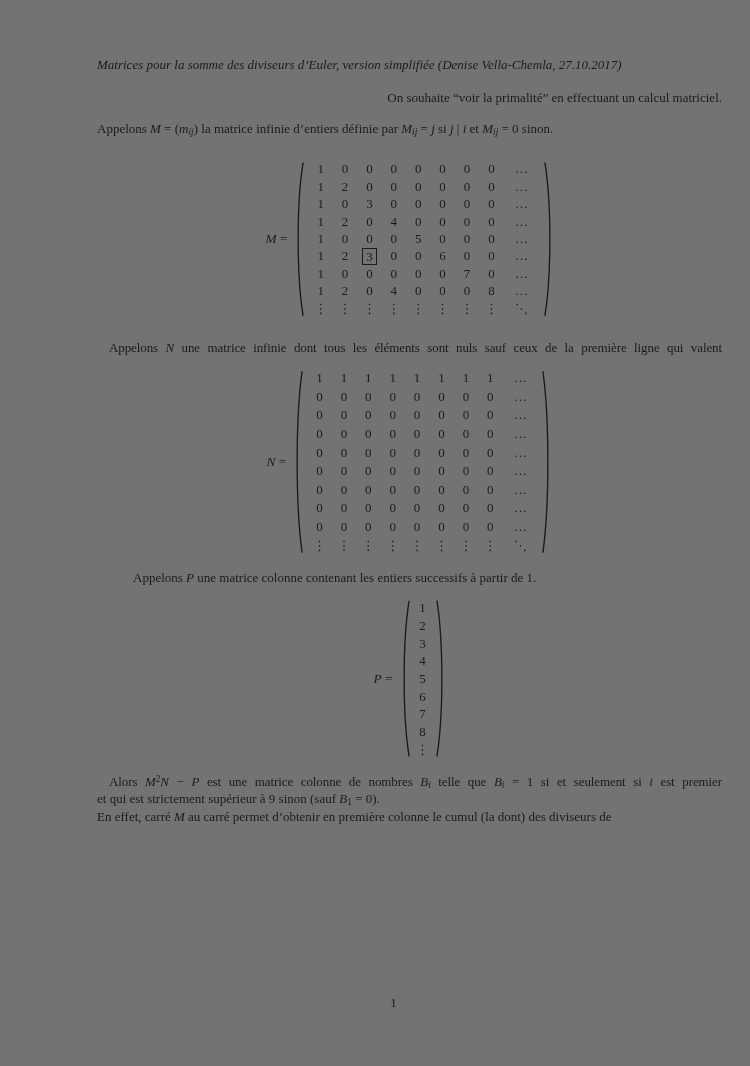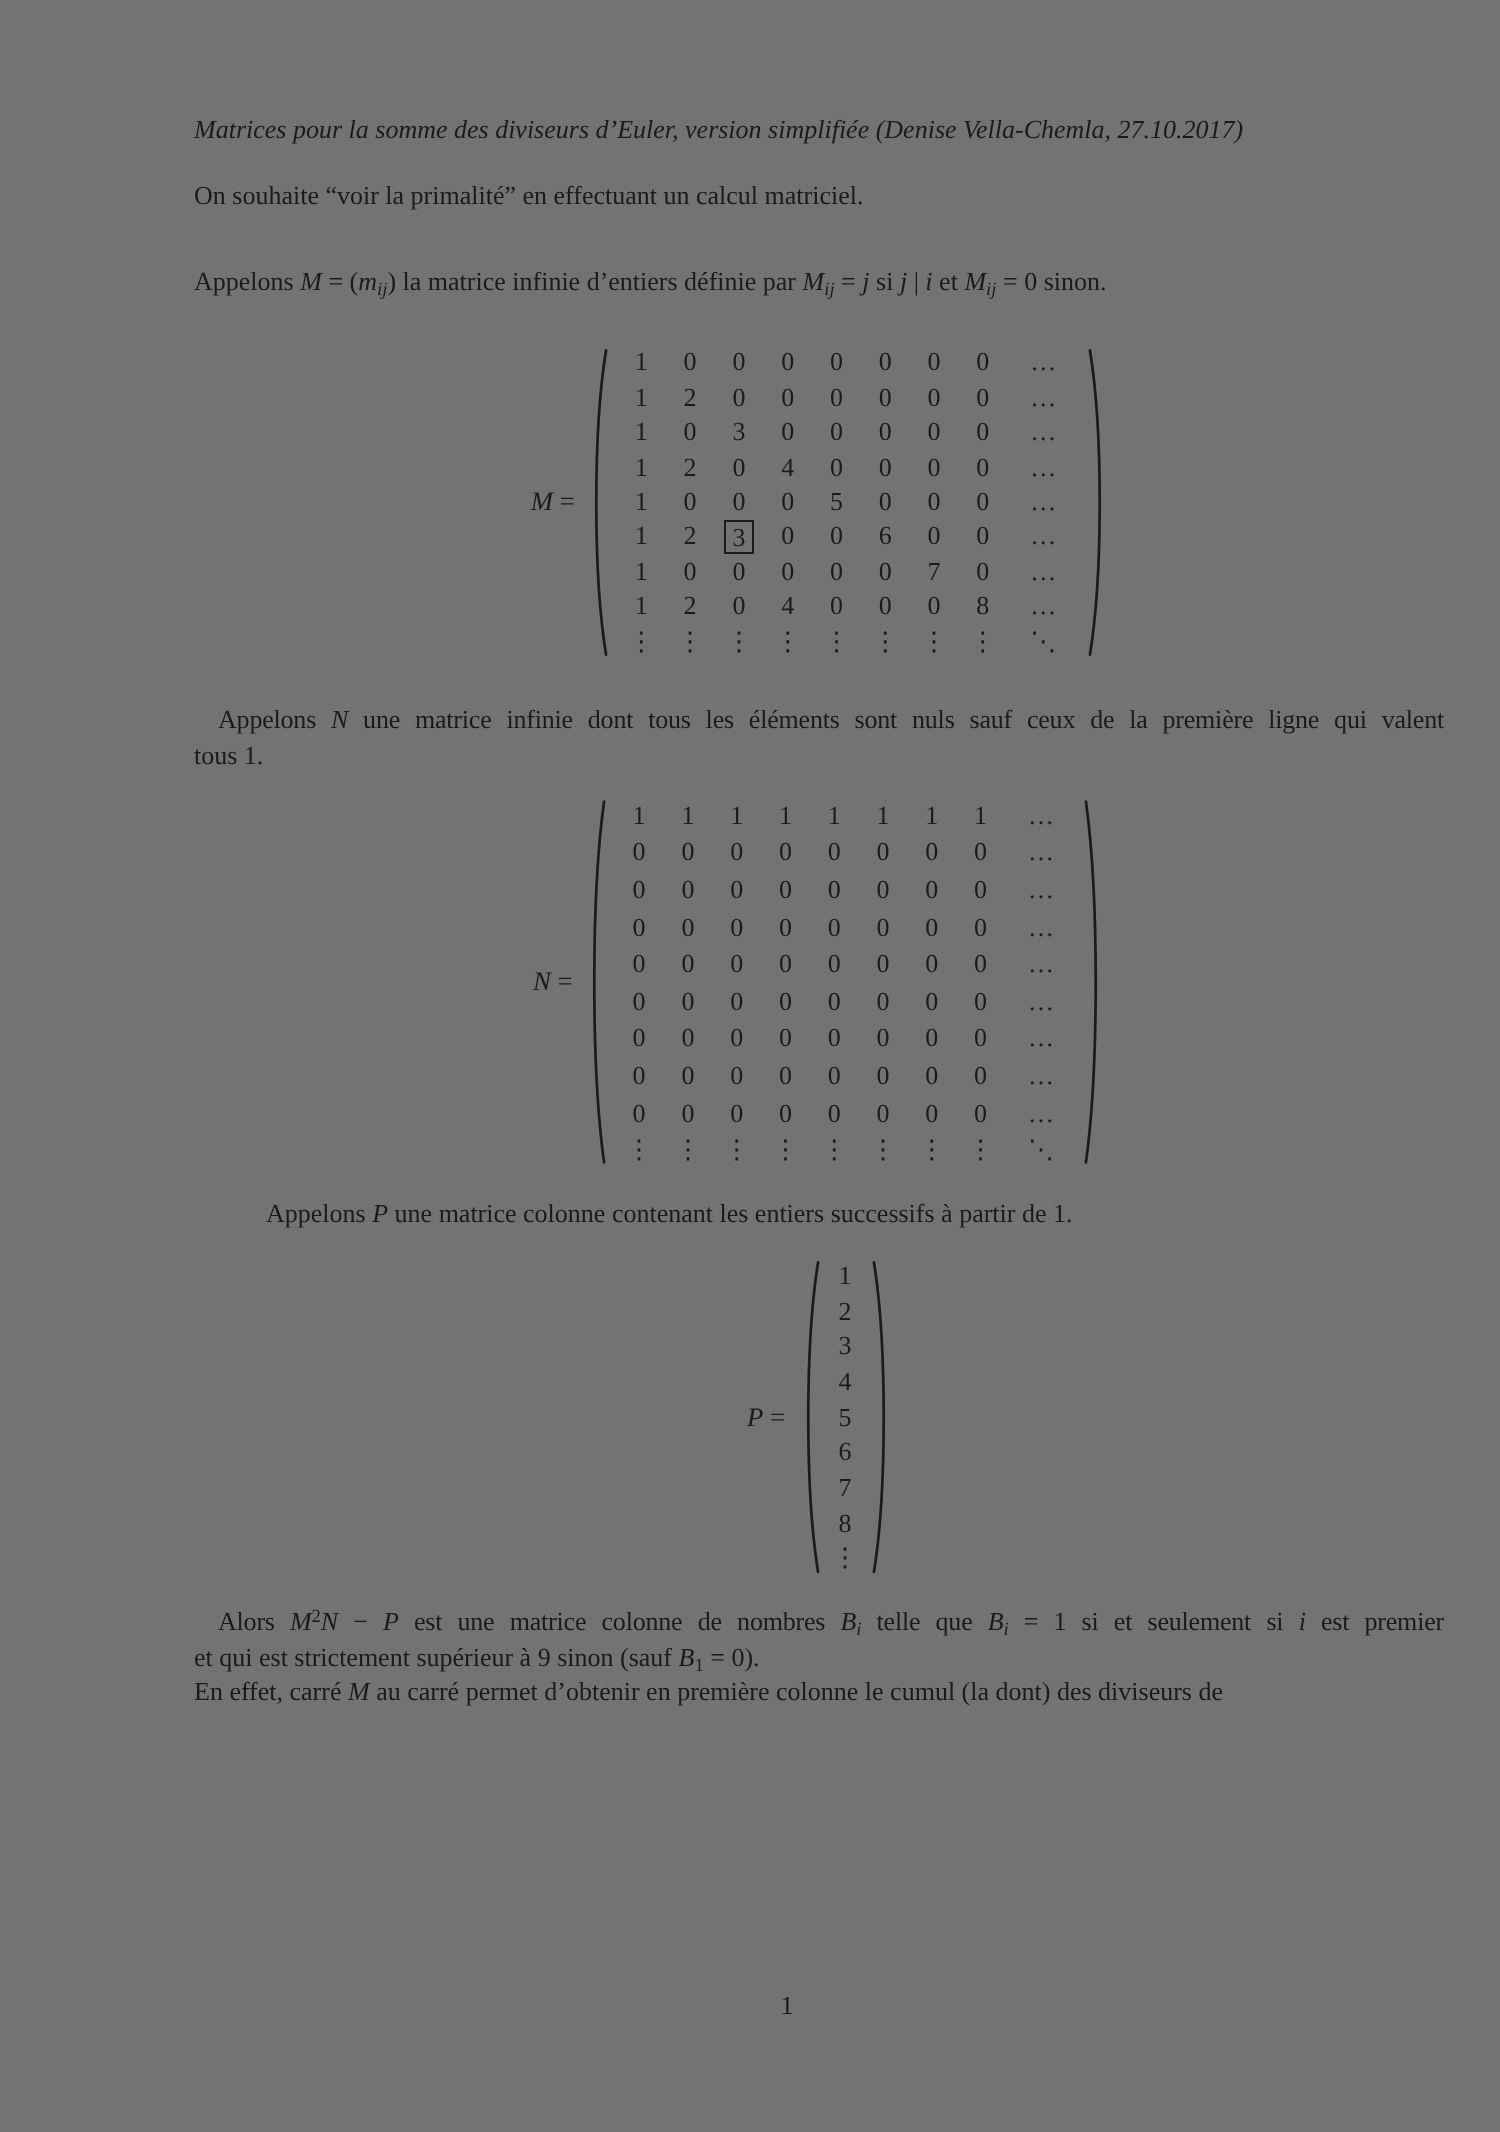--- a/index.html
+++ b/index.html
@@ -11,22 +11,22 @@
     font-family:"Liberation Serif","DejaVu Serif",serif;
     overflow:hidden;
     padding-left:32px;
   }
   .content{padding:56px 60px 0 65px;}
   .title{font-style:italic;font-size:13px;line-height:17.6px;}
   .para{font-size:13px;line-height:17.6px;}
   .it{font-style:italic;}
   sub{font-size:0.72em;vertical-align:-0.25em;line-height:0;}
   sup{font-size:0.72em;vertical-align:0.45em;line-height:0;}
-  .p1{margin-top:15px;}
-  .p2{margin-top:26px;}
+  .p1{margin-top:15px;text-align:right;}
+  .p2{margin-top:14px;}
   .p3{margin-top:21px;}
   .p4{margin-top:13px;margin-left:36px;}
   .p5{margin-top:13px;}
   .jline{ 
     text-align:justify;text-align-last:justify;
     height:17.6px;overflow:hidden;letter-spacing:-0.1px;margin-left:12px;
   }
   .lline{height:17.6px;overflow:hidden;}
   
   .mat-row{display:flex;justify-content:center;align-items:center;}
@@ -157,21 +157,20 @@
             <span class="cell">⋱</span>
           </span>
         <svg class="paren" viewBox="0 0 14 100" preserveAspectRatio="none">
             <path d="M2.5 2 C 10.8 27, 10.8 73, 2.5 98" stroke="#1b1b1b" stroke-width="1.35" fill="none" vector-effect="non-scaling-stroke" stroke-linecap="round"></path>
           </svg>
       </span>
     </div>
 
     <div class="para p3">
       <div class="jline"><span>Appelons </span><span class="it">N</span><span> une matrice infinie dont tous les éléments sont nuls sauf ceux de la première ligne qui valent</span></div>
-      <div class="lline"><span>tous 1.</span></div>
     </div>
 
     <div class="mat-row n">
       <span class="mlabel"><span class="it">N</span><span> =</span></span>
       <span class="mat">
         <svg class="paren" viewBox="0 0 14 100" preserveAspectRatio="none">
             <path d="M11.5 2 C 3.2 27, 3.2 73, 11.5 98" stroke="#1b1b1b" stroke-width="1.35" fill="none" vector-effect="non-scaling-stroke" stroke-linecap="round"></path>
           </svg>
         <span class="grid" id="n-grid">
             <span class="cell">1</span>

